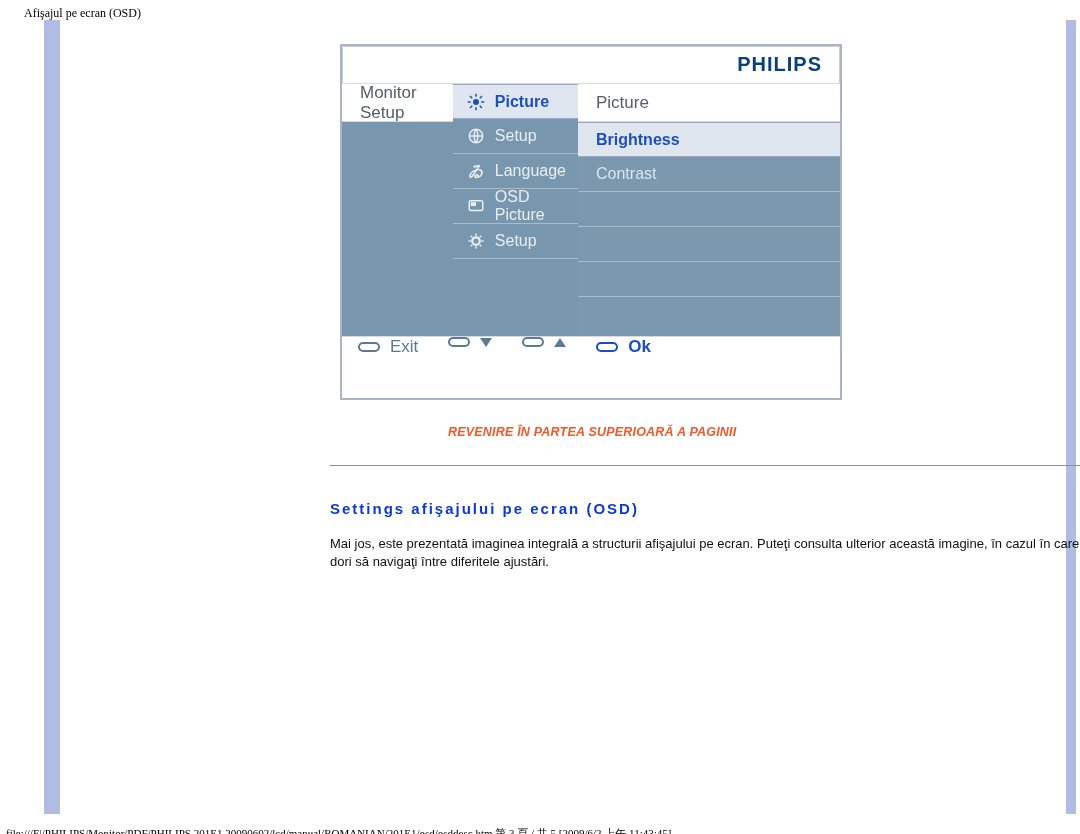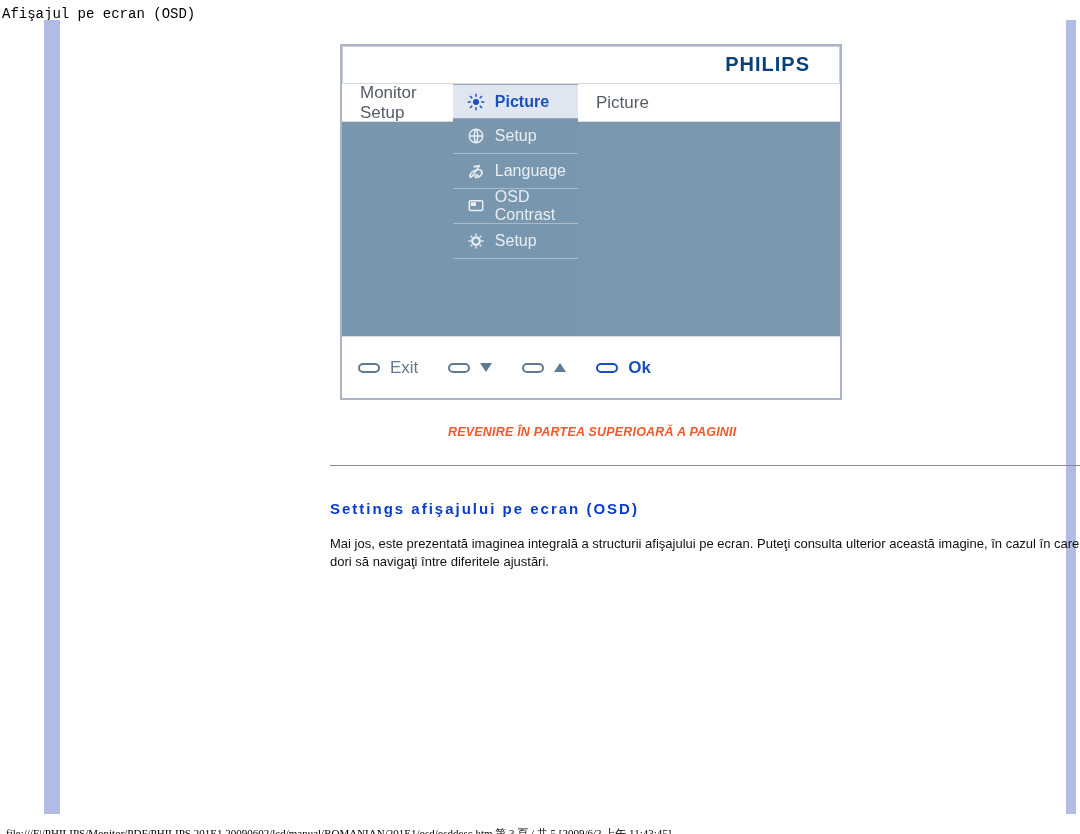--- a/index.html
+++ b/index.html
@@ -4,24 +4,24 @@
   <style>
     * { box-sizing: border-box; margin: 0; padding: 0; }
     html, body { width: 1080px; height: 834px; font-family: Arial, Helvetica, sans-serif; background: #fff; }
     .page {
       position: relative;
       width: 1080px;
       height: 834px;
     }
     .top-label {
       position: absolute;
-      top: 6px; left: 2px;
-      font-size: 14px;
+      top: 6px; left: 24px;
+      font-size: 12px;
       color: #000;
-      font-family: Liberation Mono, monospace;
+      font-family: Liberation Serif, serif;
     }
     .left-strip {
       position: absolute;
       top: 20px; left: 44px;
       width: 16px; height: 794px;
       background: #b0bce4;
     }
     .right-strip {
       position: absolute;
       top: 20px; left: 1066px;
@@ -41,21 +41,21 @@
       width: 502px; height: 356px;
       background: #fff;
       border: 2px solid #aab4c6;
       box-shadow: 0 0 0 1px #c9ced8 inset;
     }
     .osd-header {
       height: 38px;
       display: flex;
       align-items: center;
       justify-content: flex-end;
-      padding: 0 30px;
+      padding: 0 18px;
       border-bottom: 1px solid #d7dae1;
     }
     .philips-logo {
       font-family: "Arial Black", Arial, sans-serif;
       font-weight: 900;
       letter-spacing: 1px;
       font-size: 20px;
       color: #07407a;
     }
     .osd-cols {
@@ -109,21 +109,21 @@
       width: 18px; height: 18px;
       display: inline-flex; align-items: center; justify-content: center;
       color: inherit;
     }
     .osd-item-l.selected .ico { color: #1b4fc0; }
     .osd-footer {
       height: 62px;
       background: #fff;
       border-top: 1px solid #d7dae1;
       display: flex;
-      align-items: center;
+      align-items: flex-start;
       padding: 0 16px;
       gap: 30px;
     }
     .osd-fbtn {
       display: inline-flex;
       align-items: center;
       gap: 10px;
       color: #5d7a92;
       font-size: 17px;
     }
@@ -247,21 +247,21 @@
               <span class="ico ico-lang">ゐ</span>
               <span>Language</span>
             </div>
             <div class="osd-item-l">
               <span class="ico">
                 <svg class="icon-svg ico-osd" viewBox="0 0 24 24">
                     <rect x="3" y="5" width="18" height="13" rx="2"></rect>
                     <rect class="dot" x="6" y="8" width="5" height="3"></rect>
                   </svg>
               </span>
-              <span>OSD Contrast</span>
+              <span>OSD Picture</span>
             </div>
             <div class="osd-item-l">
               <span class="ico">
                 <svg class="icon-svg ico-gear" viewBox="0 0 24 24">
                     <circle cx="12" cy="12" r="5"></circle>
                     <g class="teeth">
                       <line x1="12" y1="2" x2="12" y2="5"></line>
                       <line x1="12" y1="19" x2="12" y2="22"></line>
                       <line x1="2" y1="12" x2="5" y2="12"></line>
                       <line x1="19" y1="12" x2="22" y2="12"></line>
@@ -272,20 +272,31 @@
                     </g>
                   </svg>
               </span>
               <span>Setup</span>
             </div>
           </div>
         </div>
 
         <div class="osd-right">
           <div class="osd-col-title">Picture</div>
+          <div class="osd-right-list">
+            <div class="osd-item-r selected">
+              <span>Brightness</span>
+            </div>
+            <div class="osd-item-r">
+              <span>Contrast</span>
+            </div>
+            <div class="osd-item-r"></div>
+            <div class="osd-item-r"></div>
+            <div class="osd-item-r"></div>
+          </div>
         </div>
       </div>
 
       <div class="osd-footer">
         <span class="osd-fbtn">
           <span class="pill"></span>
           <span>Exit</span>
         </span>
         <span class="osd-fbtn">
           <span class="pill"></span>

